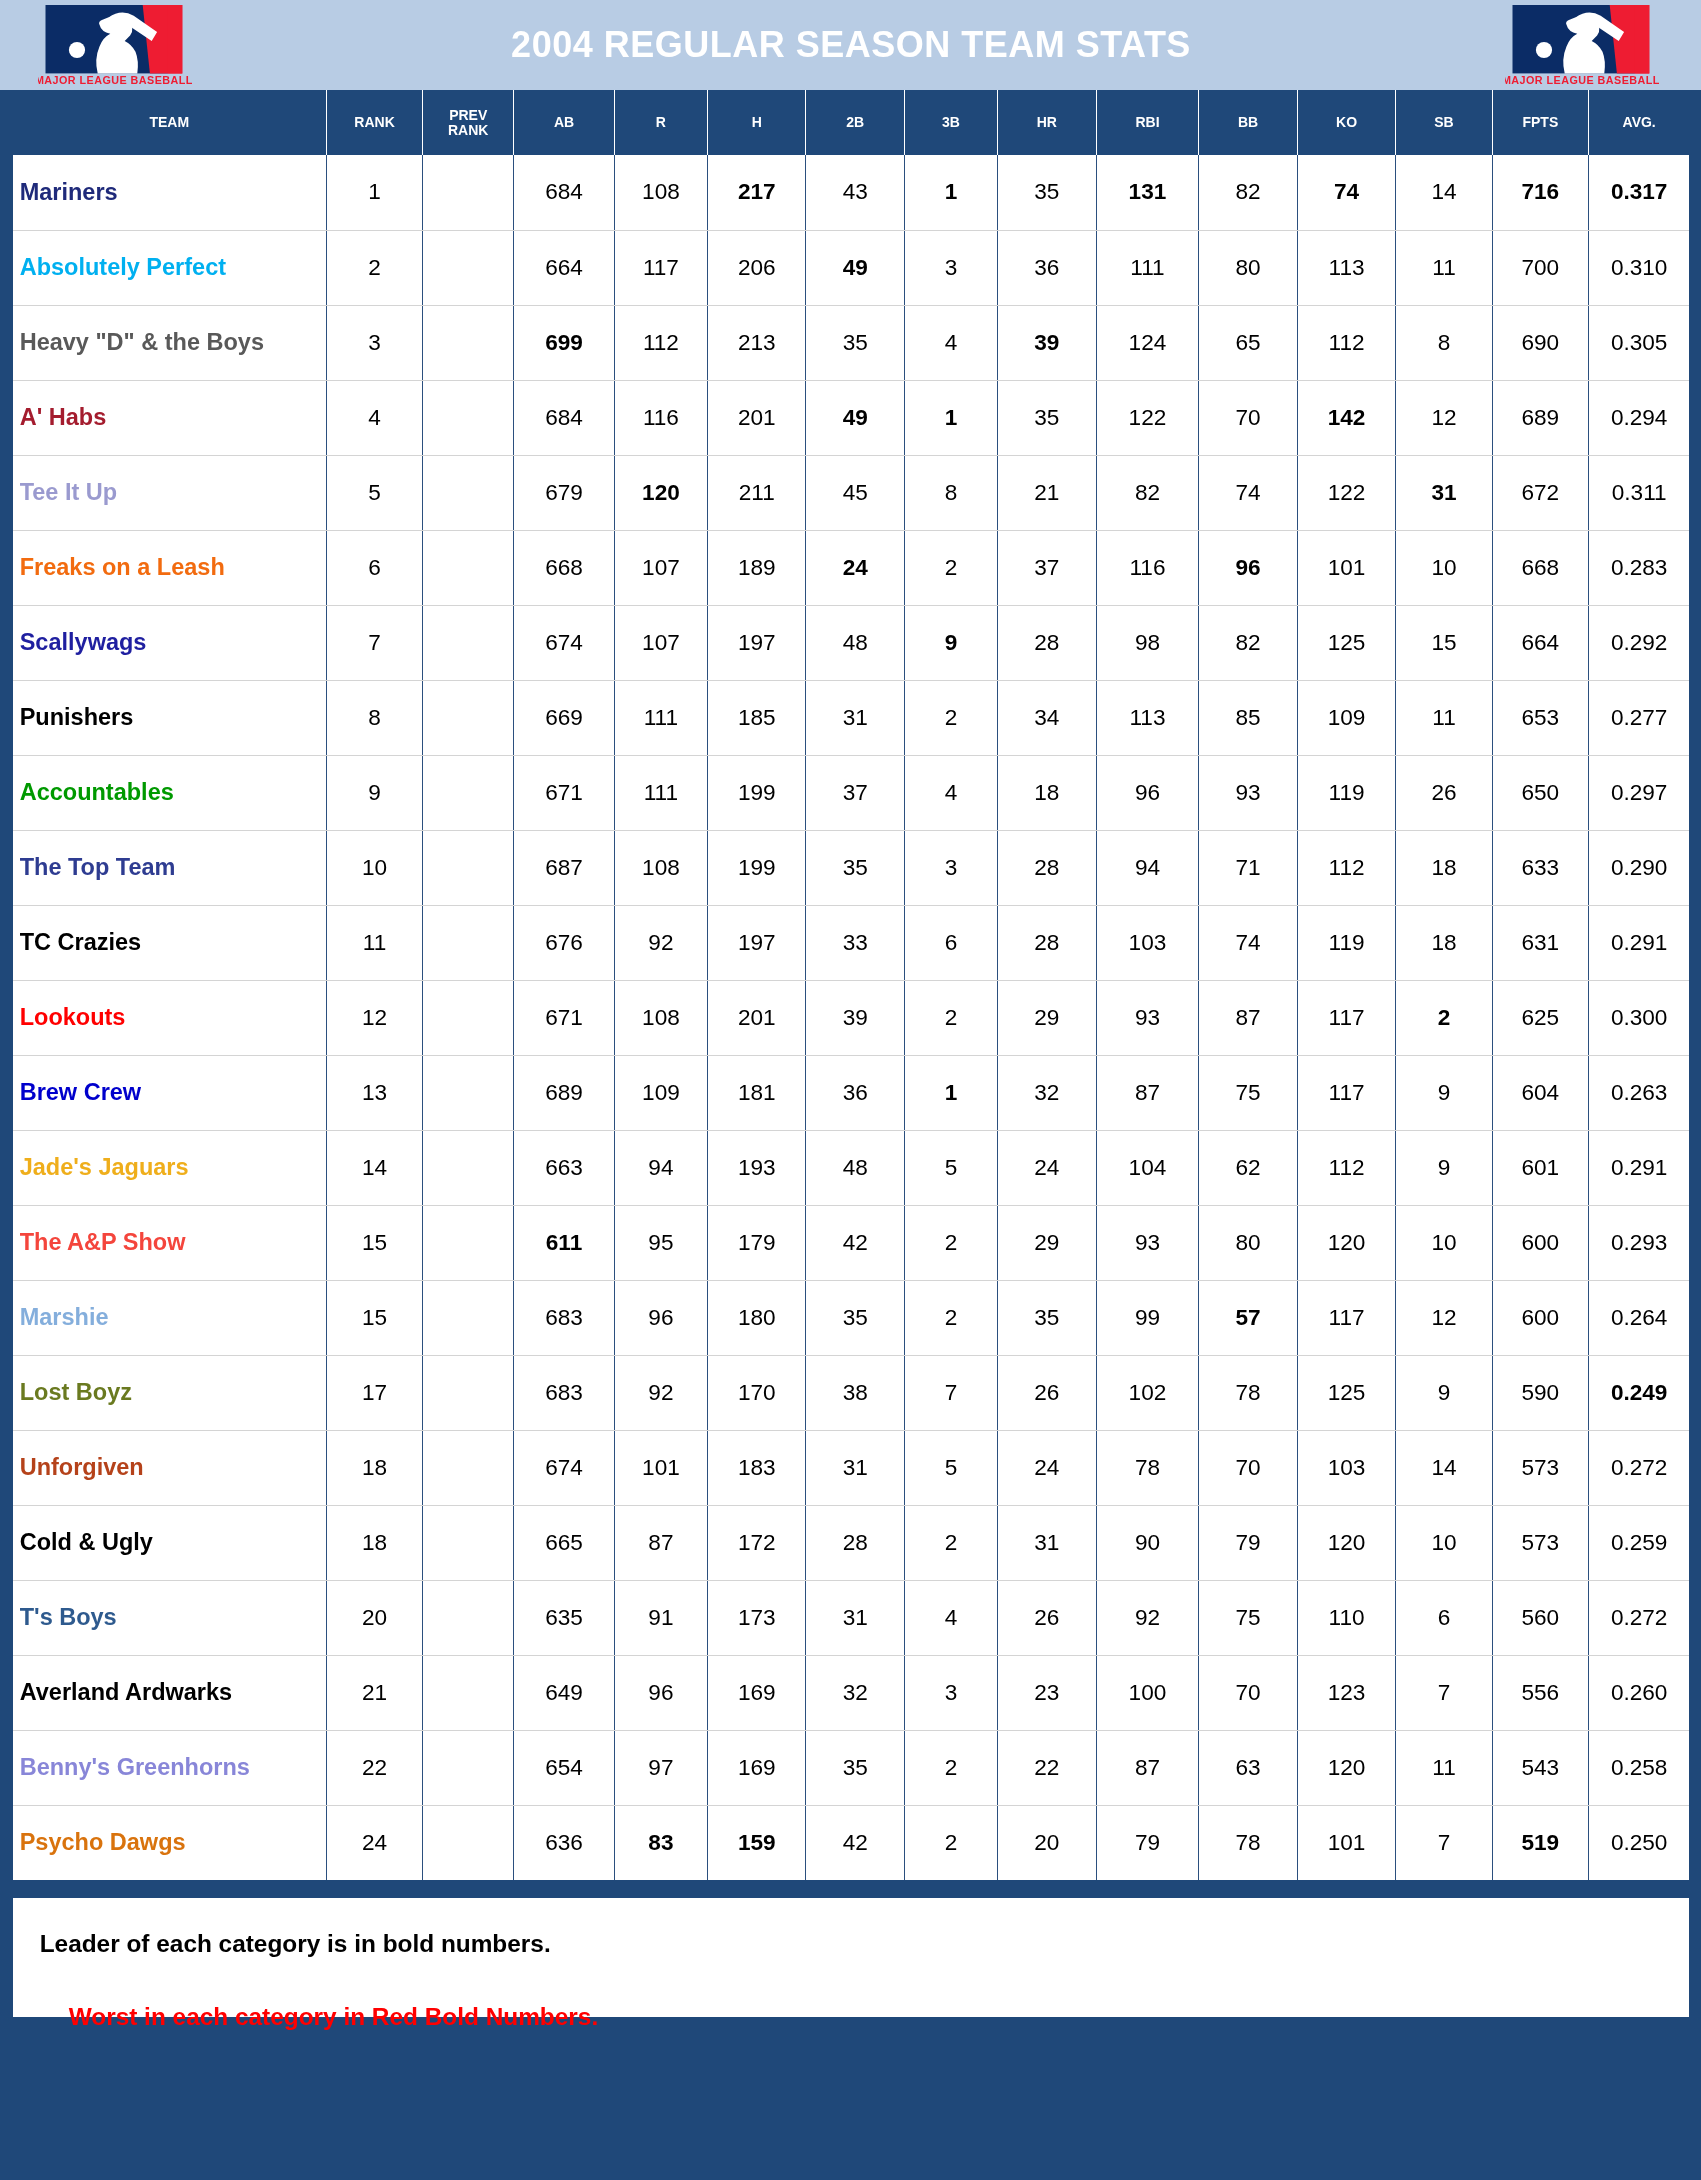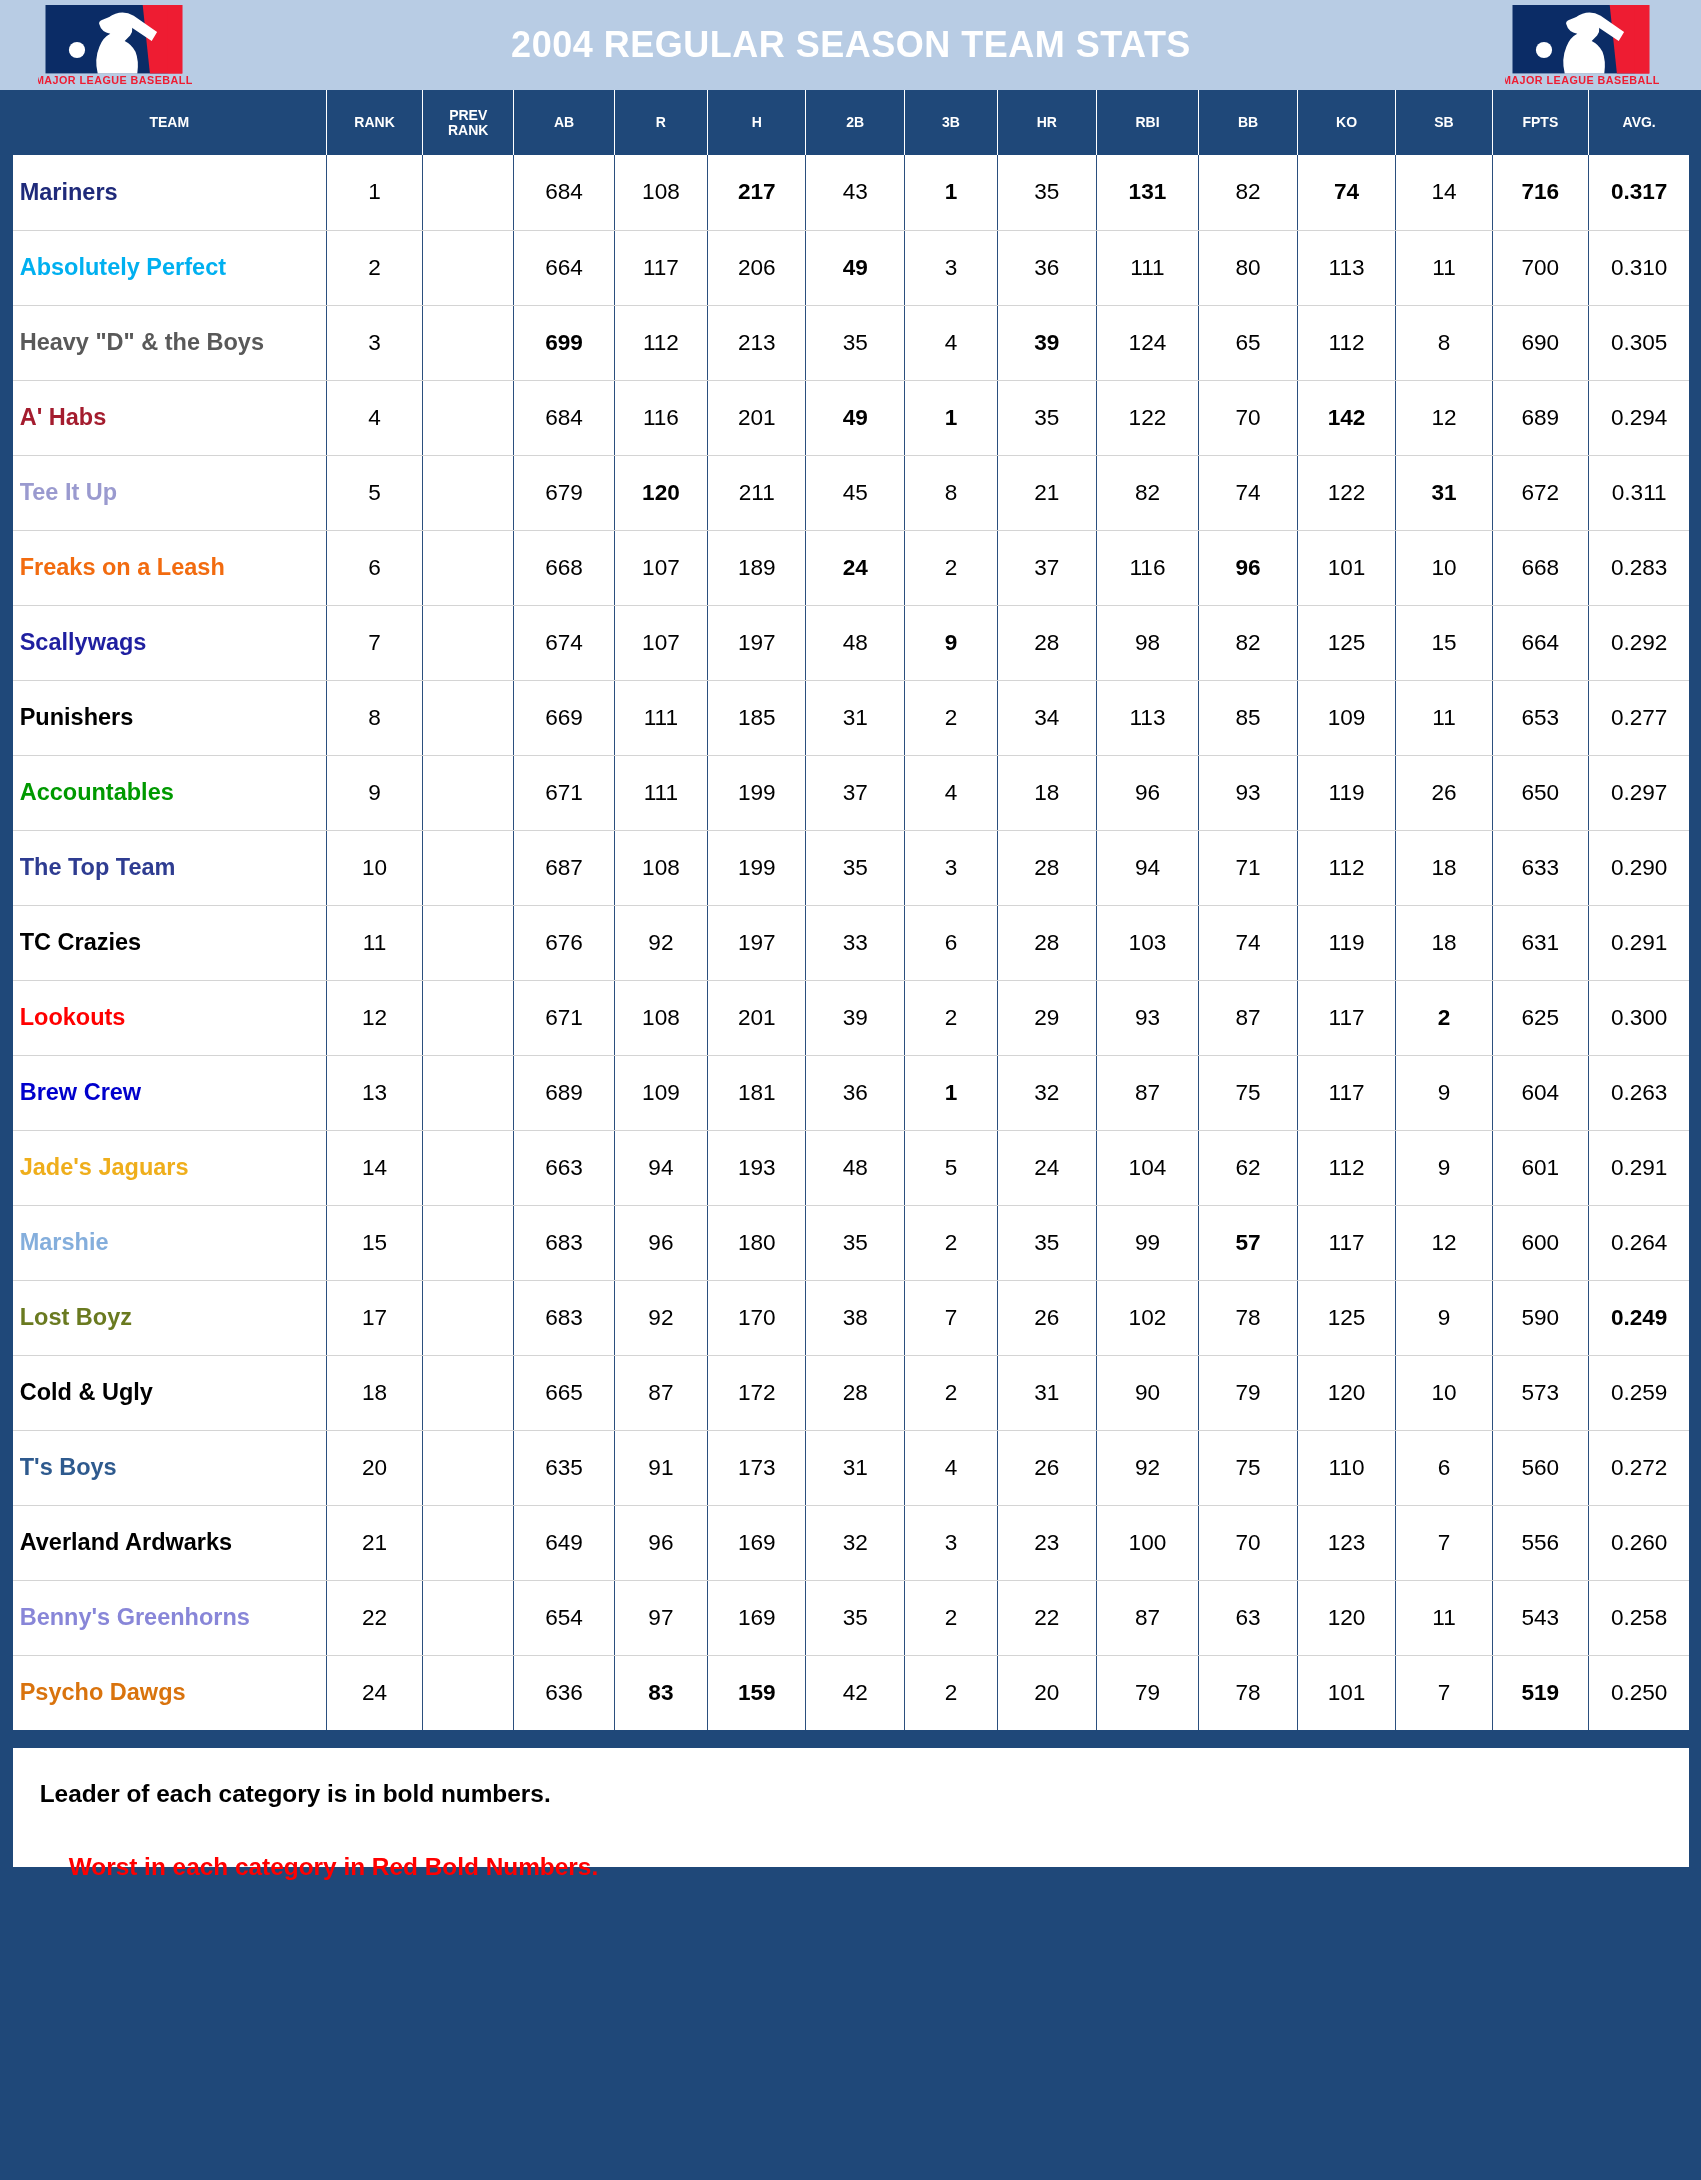--- a/index.html
+++ b/index.html
@@ -429,20 +429,37 @@
           <td>5</td>
           <td>24</td>
           <td>104</td>
           <td>62</td>
           <td>112</td>
           <td>9</td>
           <td>601</td>
           <td>0.291</td>
         </tr>
         <tr>
+          <td class="team-cell" style="color: rgb(244, 69, 60);">The A&amp;P Show</td>
+          <td>15</td>
+          <td></td>
+          <td class="worst">611</td>
+          <td>95</td>
+          <td>179</td>
+          <td>42</td>
+          <td>2</td>
+          <td>29</td>
+          <td>93</td>
+          <td>80</td>
+          <td>120</td>
+          <td>10</td>
+          <td>600</td>
+          <td>0.293</td>
+        </tr>
+        <tr>
           <td class="team-cell" style="color: rgb(132, 174, 220);">Marshie</td>
           <td>15</td>
           <td></td>
           <td>683</td>
           <td>96</td>
           <td>180</td>
           <td>35</td>
           <td>2</td>
           <td>35</td>
           <td>99</td>
@@ -463,20 +480,37 @@
           <td>7</td>
           <td>26</td>
           <td>102</td>
           <td>78</td>
           <td>125</td>
           <td>9</td>
           <td>590</td>
           <td class="worst">0.249</td>
         </tr>
         <tr>
+          <td class="team-cell" style="color: rgb(181, 66, 26);">Unforgiven</td>
+          <td>18</td>
+          <td></td>
+          <td>674</td>
+          <td>101</td>
+          <td>183</td>
+          <td>31</td>
+          <td>5</td>
+          <td>24</td>
+          <td>78</td>
+          <td>70</td>
+          <td>103</td>
+          <td>14</td>
+          <td>573</td>
+          <td>0.272</td>
+        </tr>
+        <tr>
           <td class="team-cell" style="color: rgb(0, 0, 0);">Cold &amp; Ugly</td>
           <td>18</td>
           <td></td>
           <td>665</td>
           <td>87</td>
           <td>172</td>
           <td>28</td>
           <td>2</td>
           <td>31</td>
           <td>90</td>

